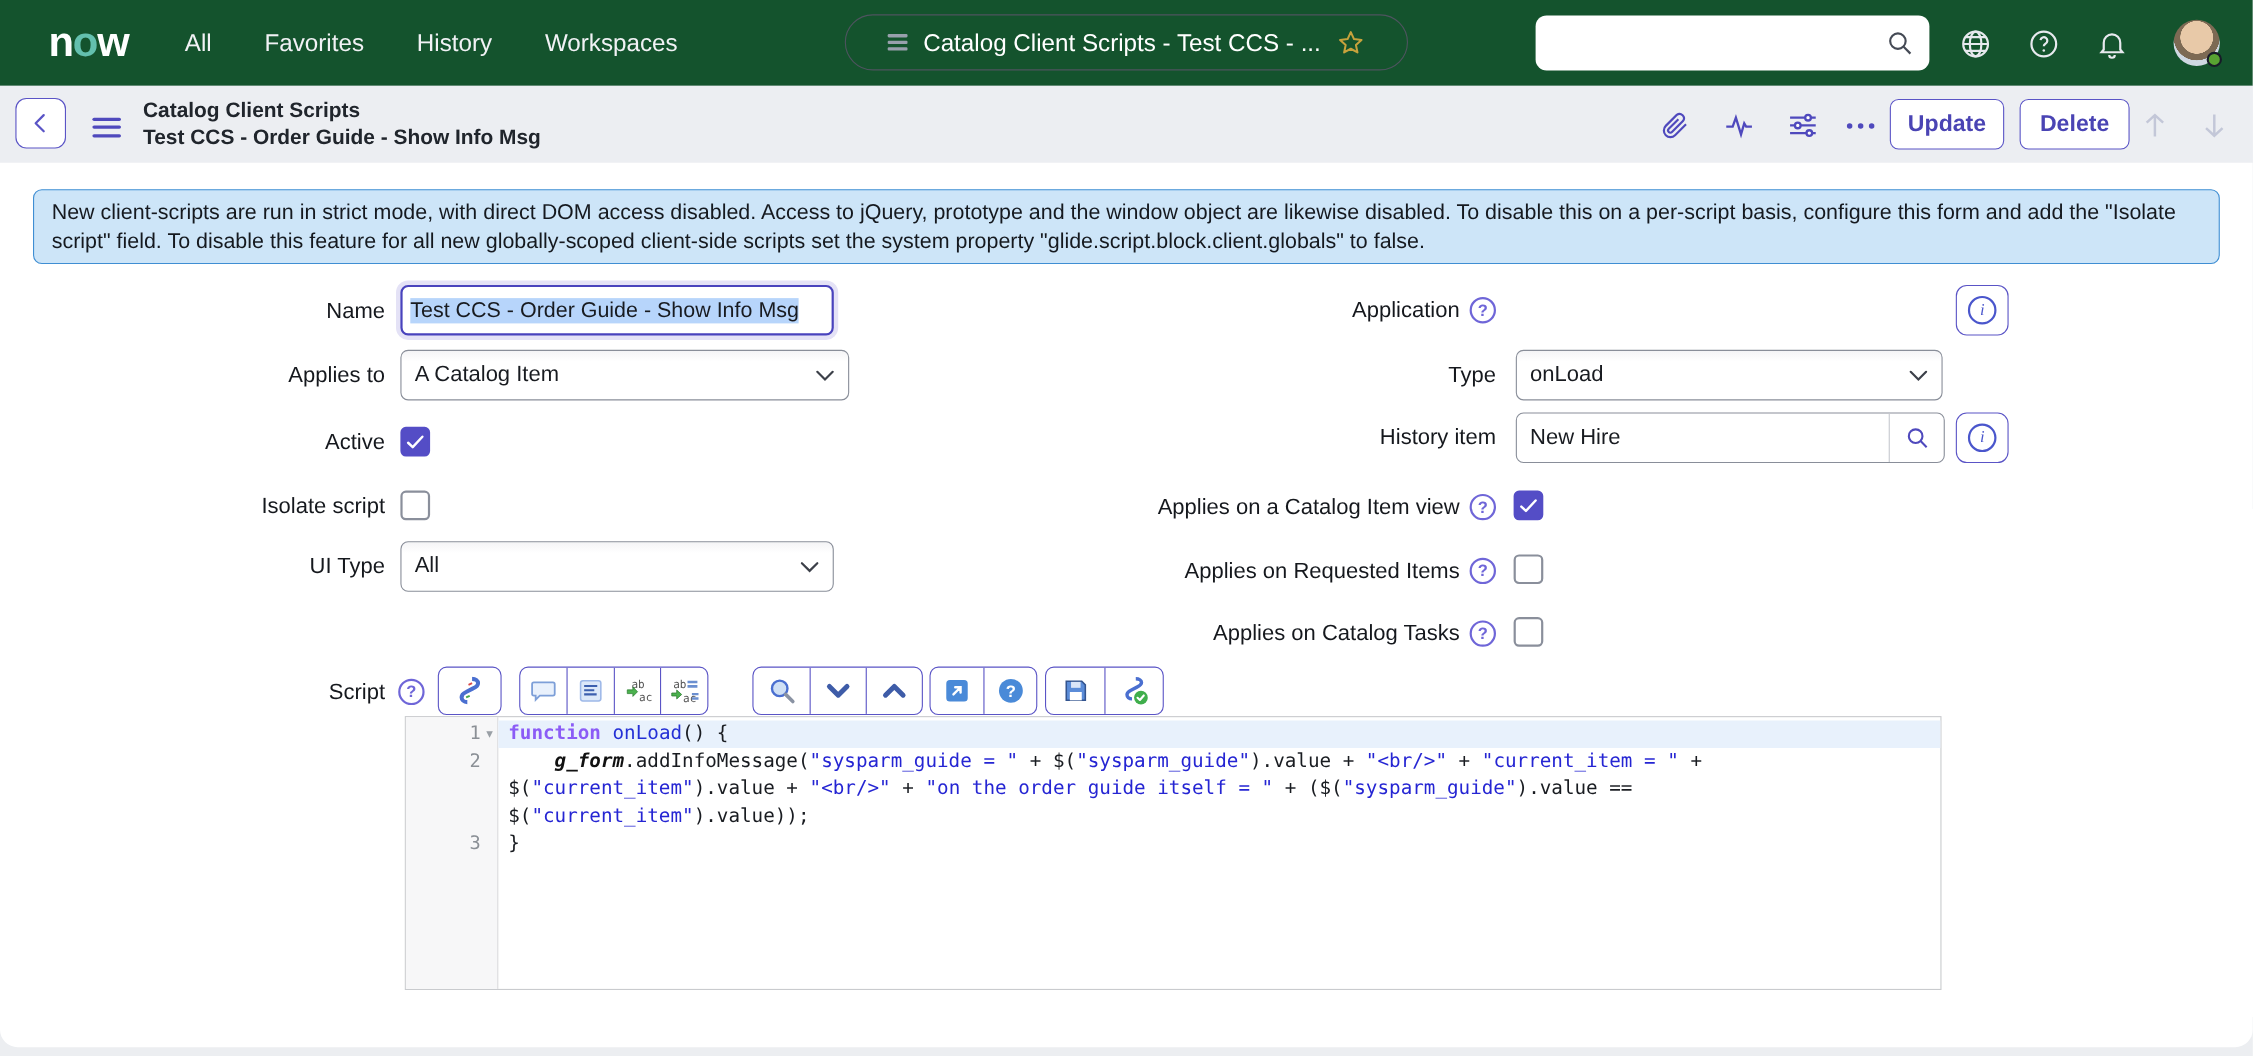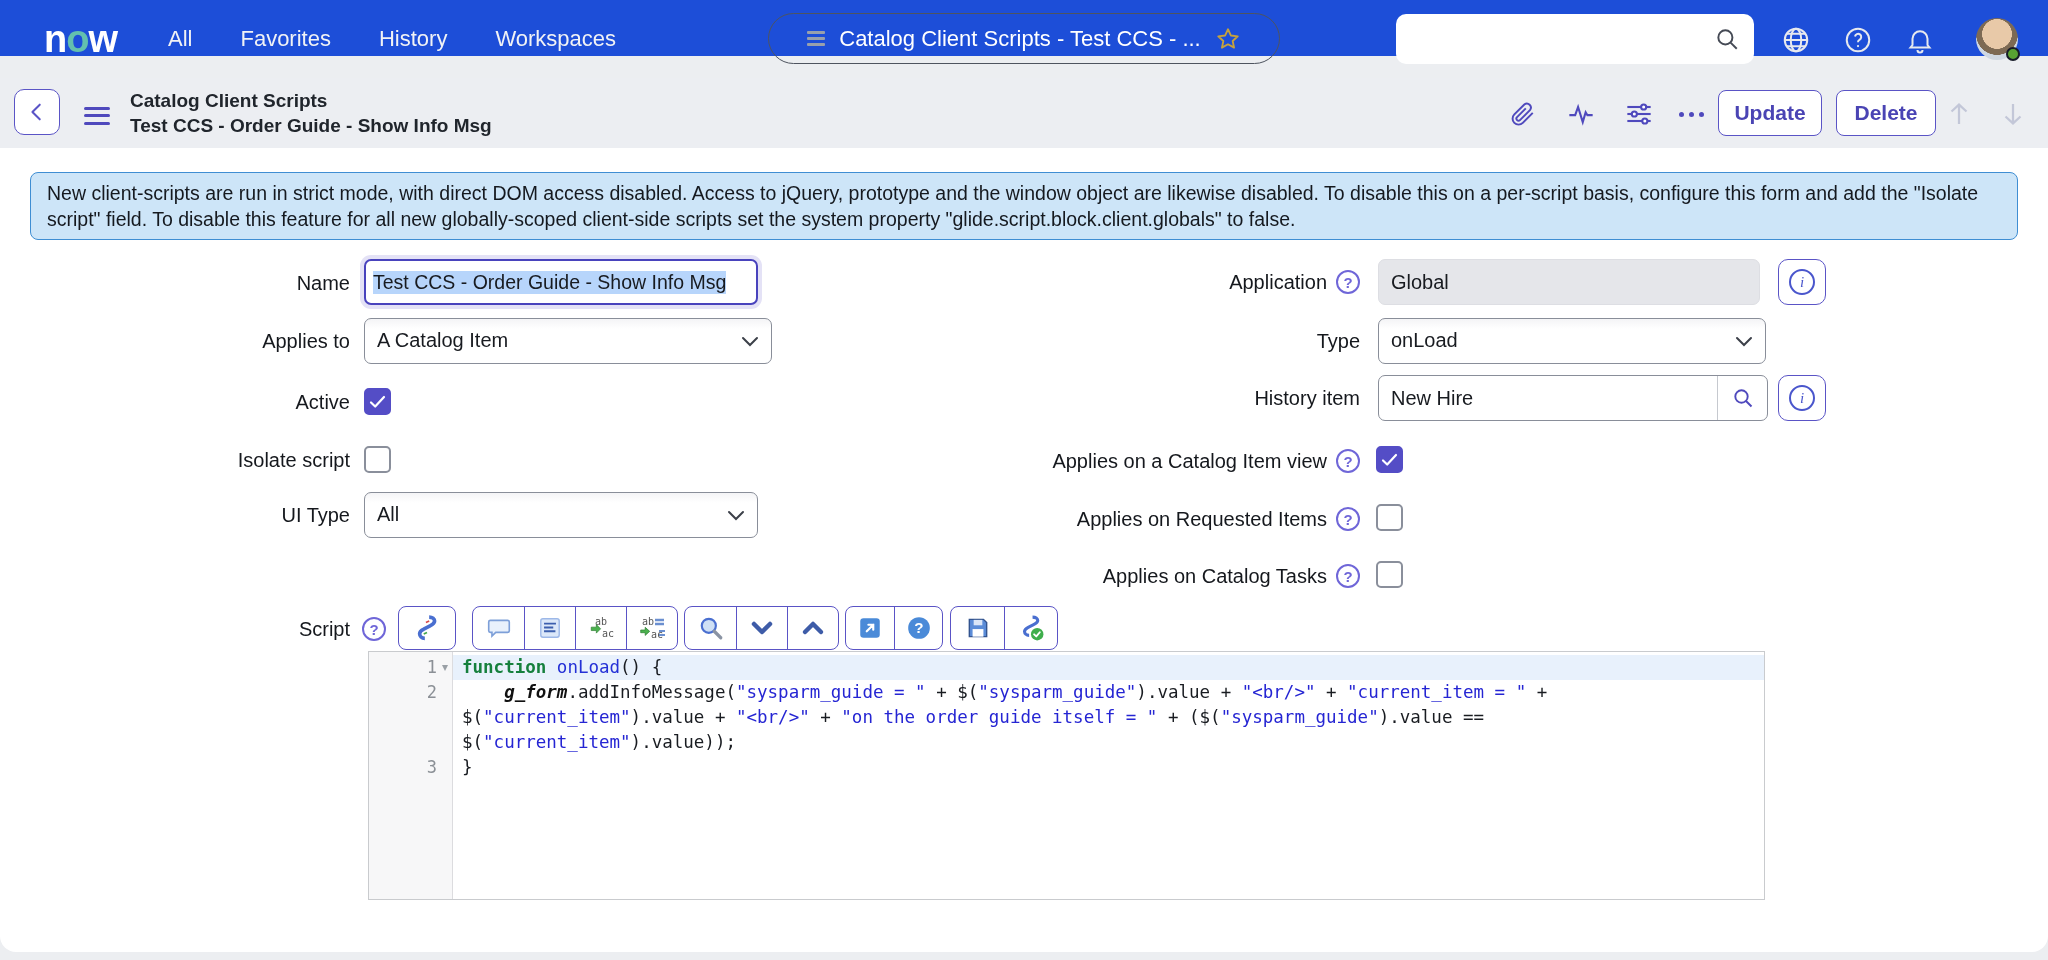--- a/index.html
+++ b/index.html
@@ -1,20 +1,20 @@
 <!DOCTYPE html>
 <html><head>
 <meta charset="utf-8">
 <style>
   * { margin:0; padding:0; box-sizing:border-box; }
   html,body { width:2048px; height:960px; }
   body { font-family:"Liberation Sans",sans-serif; background:#eceef1; overflow:hidden; position:relative; }
 
   
-  .topnav { position:absolute; left:0; top:0; width:2048px; height:56px; background:#1d4ed8;padding-left:13px; }
+  .topnav { position:absolute; left:0; top:0; width:2048px; height:78px; background:#14532d;padding-left:13px; }
   .logo { position:absolute; left:44px; top:18px; font-size:38px; font-weight:bold; color:#fff; letter-spacing:-1px; }
   .logo .o { color:#63c0ae; }
   .navmenu { position:absolute; left:168px; top:0; height:78px; display:flex; align-items:center; gap:48px; }
   .navmenu span { color:#f1f2f5; font-size:22px; cursor:pointer; }
   .pill { position:absolute; left:768px; top:13px; width:512px; height:51px; border:1px solid #4e545f; border-radius:26px; display:flex; align-items:center; justify-content:center; gap:14px; }
   .pill .ttl { color:#fff; font-weight:normal; font-size:22px; white-space:nowrap; }
   .listicon { display:inline-block; width:18px; }
   .listicon i { display:block; height:2.5px; background:#98a0ac; margin:3.5px 0; border-radius:1px; }
   .searchbox { position:absolute; left:1396px; top:14px; width:358px; height:50px; background:#fff; border-radius:10px; }
   .searchbox svg { position:absolute; right:14px; top:12px; }
@@ -71,21 +71,21 @@
   
   .editor { position:absolute; left:368px; top:503px; width:1397px; height:249px; border:1px solid #c9cbce; background:#fff; }
   .gutbg { position:absolute; left:0; top:0; width:84px; height:100%; background:#f7f7f8; border-right:1px solid #dcdcdf; }
   .cm-rows { position:relative; padding-top:3px; }
   .cm-row { display:flex; }
   .cm-gut { flex:0 0 84px; display:flex; justify-content:flex-end; color:#8b9096; font-size:17px; line-height:25px; font-family:"DejaVu Sans Mono",monospace; }
   .cm-gut .fold { width:16px; color:#9aa0a6; font-size:12px; line-height:25px; text-align:center; font-family:"Liberation Sans",sans-serif; }
   .cm-code { flex:1; font-family:"DejaVu Sans Mono",monospace; font-size:17.5px; line-height:25px; color:#191c21; padding-left:9px; }
   .cm-seg { white-space:pre; }
   .cm-row.act .cm-code { background:#e8f1fc; }
-  .tk-kw { color:#15803d; font-weight:bold; }
+  .tk-kw { color:#8b5cf6; font-weight:bold; }
   .tk-fn { color:#2430d6; }
   .tk-str { color:#2525d3; }
   .tk-gv { color:#111; font-weight:bold; font-style:italic; }
 </style>
 </head>
 <body>
 
 <div class="topnav">
   <div class="logo"><span>n</span><span class="o">o</span><span>w</span></div>
   <div class="navmenu">
@@ -230,21 +230,20 @@
     <span>All</span>
     <svg width="18" height="12" viewBox="0 0 18 12">
         <path d="M2 2l7 7 7-7" fill="none" stroke="#3c4049" stroke-width="2" stroke-linecap="round"></path>
       </svg>
   </div>
 
   <div class="lbl lbl-r" style="top:122px;">
     <span>Application</span>
     <span class="help">?</span>
   </div>
-  <div class="fld readonly" style="left:1378px; top:111px; width:382px;"><span>Global</span></div>
   <div class="infobtn" style="top:111px;">
       <span class="ic">i</span>
     </div>
 
   <div class="lbl lbl-r" style="top:182px;">
     <span>Type</span>
   </div>
   <div class="fld select" style="left:1378px; top:170px; width:388px;">
     <span>onLoad</span>
     <svg width="18" height="12" viewBox="0 0 18 12">
@@ -299,21 +298,21 @@
 
   <div class="tbgroup" style="left:398px; width:58px;">
     <span class="tbtn" style="width:55px;">
       <svg width="26" height="26" viewBox="0 0 24 24">
           <path d="M14 2c3 0 5 1.6 5 3.6S17 9 14.8 10L9 13c-2.2 1-3.8 2.4-3.8 4.4S7 21.5 10 21.5" fill="none" stroke="#4a6fd0" stroke-width="3.4"></path>
           <line x1="11" y1="7" x2="14" y2="5.6" stroke="#d84a4a" stroke-width="1.6"></line>
           <line x1="9" y1="17.6" x2="12" y2="16.2" stroke="#45a84a" stroke-width="1.6"></line>
         </svg>
     </span>
   </div>
-  <div class="tbgroup" style="left:472px; width:206px;">
+  <div class="tbgroup" style="left:472px; width:172px;">
     <span class="tbtn" style="width:51px;">
       <svg width="26" height="26" viewBox="0 0 24 24">
           <path d="M4 5h16a1.5 1.5 0 0 1 1.5 1.5v8A1.5 1.5 0 0 1 20 16H9l-3.5 3.5V16H4a1.5 1.5 0 0 1-1.5-1.5v-8A1.5 1.5 0 0 1 4 5z" fill="#e9f1fc" stroke="#7d9fd8" stroke-width="1.5"></path>
         </svg>
     </span>
     <span class="tbtn" style="width:51px;">
       <svg width="26" height="26" viewBox="0 0 24 24">
           <rect x="3.5" y="3.5" width="17" height="17" rx="2" fill="#dce8f9" stroke="#9db8e8" stroke-width="1.3"></rect>
           <line x1="6.5" y1="8" x2="17.5" y2="8" stroke="#3c5fae" stroke-width="1.7"></line>
           <line x1="6.5" y1="11.5" x2="15" y2="11.5" stroke="#3c5fae" stroke-width="1.7"></line>

